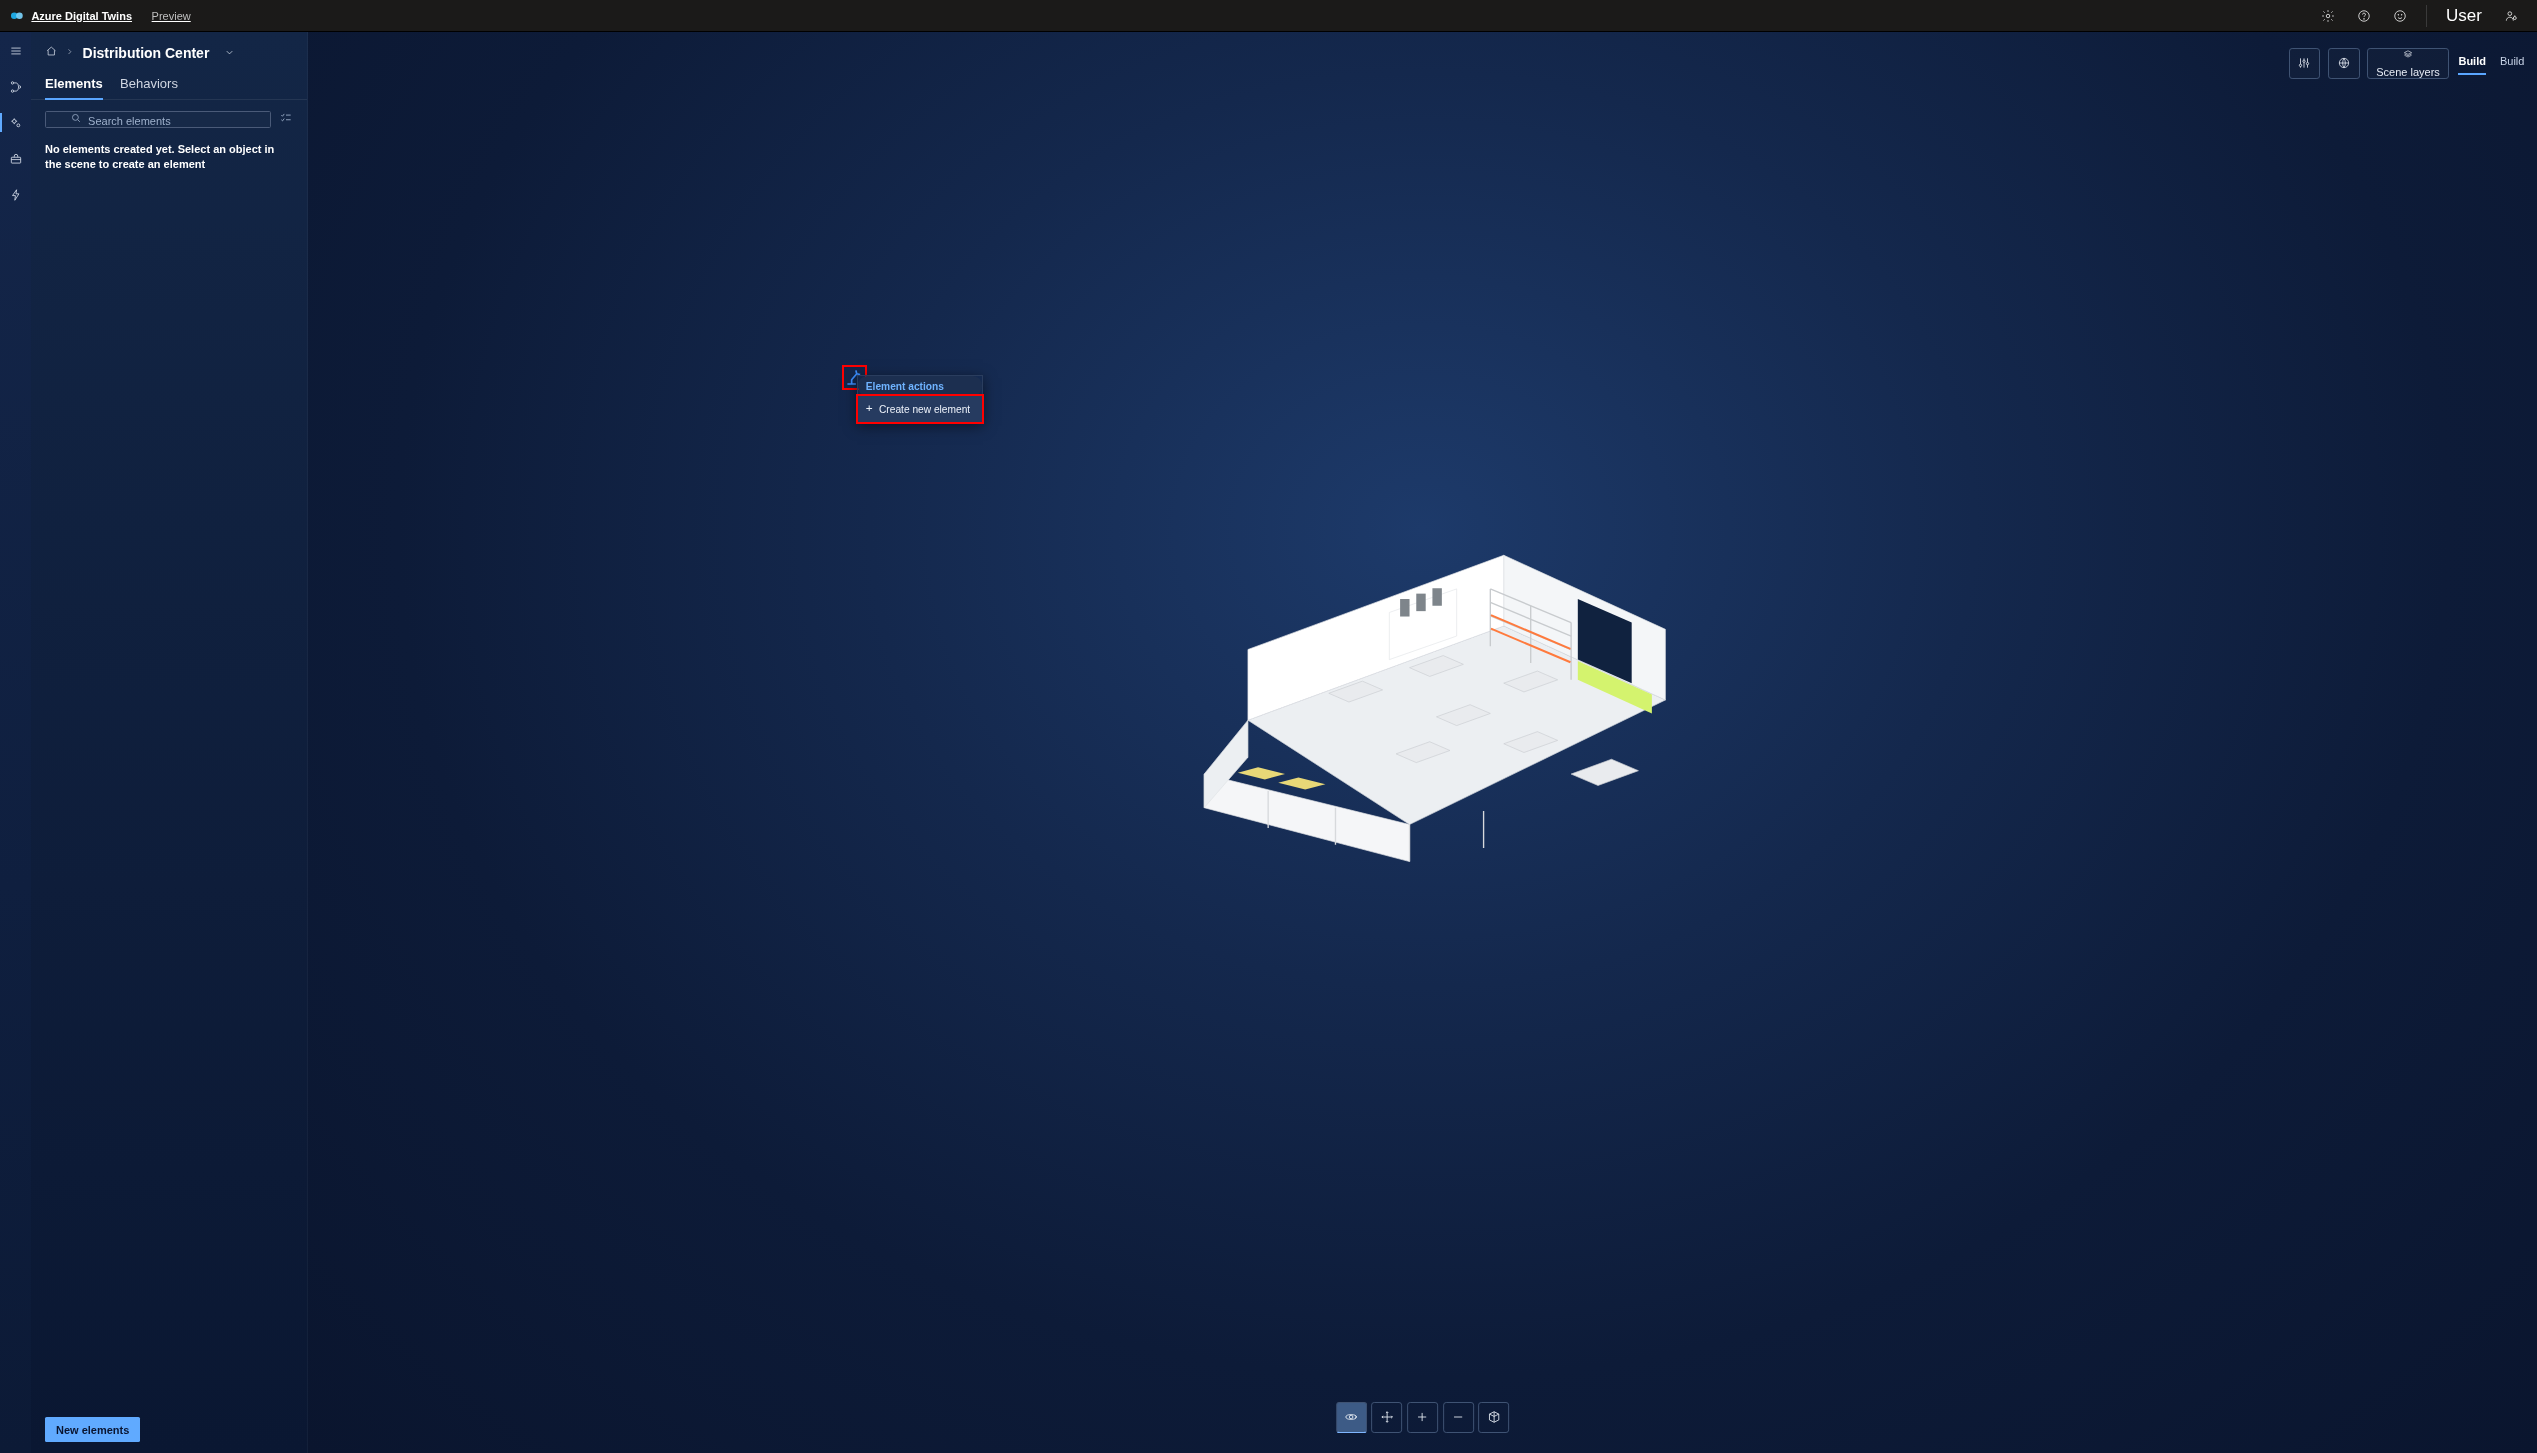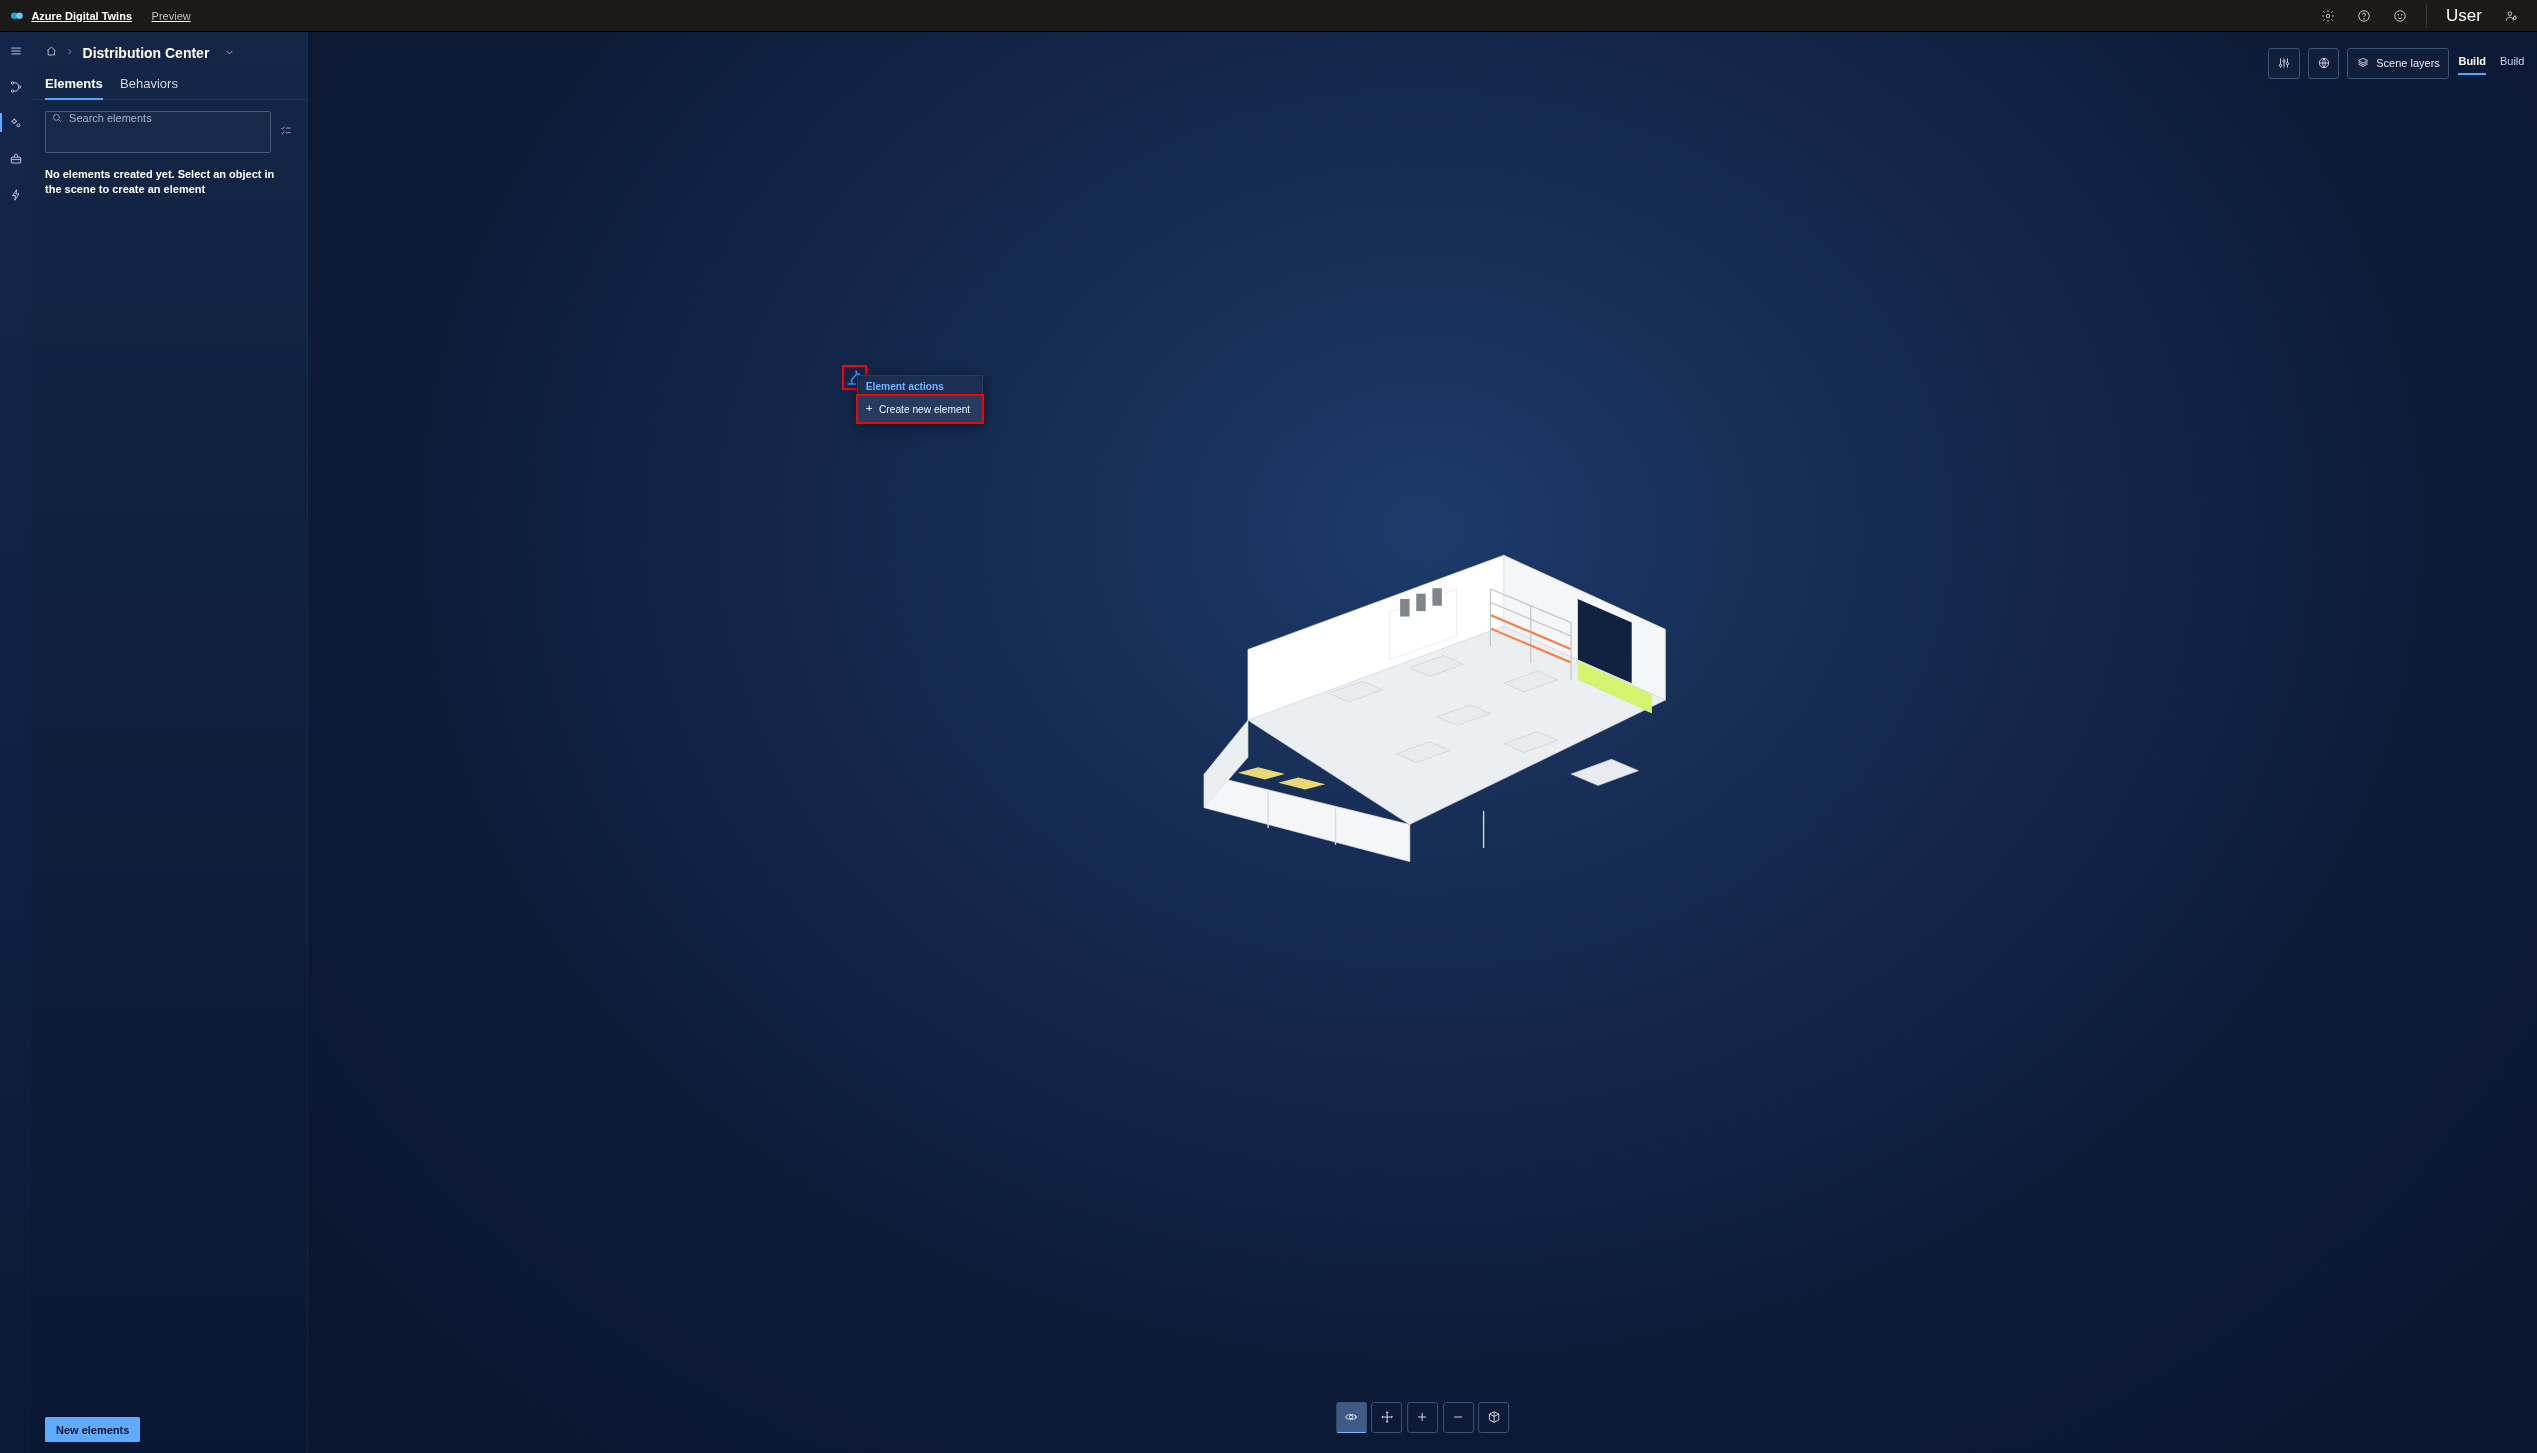--- a/index.html
+++ b/index.html
@@ -77,22 +77,22 @@
   .tabs {
     display:flex; gap:17.3px; padding: 0 14px; border-bottom:0.8px solid rgba(255,255,255,0.08);
     margin-bottom: 11px;
   }
   .tab { font-size:13px; padding:4.7px 0 7.8px 0; color:#d0d6e2; cursor:pointer; position:relative;}
   .tab.active { color:#fff; font-weight:600;}
   .tab.active::after { content:""; position:absolute; left:0; right:0; bottom:-0.8px; height:1.6px; background:#5aa6ff; }
 
   .search-row { display:flex; align-items:center; gap:7.8px; padding:0 14px; margin-bottom:14px;}
   .search-box {
-    flex:1; height:42px; border:0.8px solid #4a5a78; border-radius:1.6px;
-    display:flex; align-items:flex-start; gap:6.3px; padding:0 5px;
+    flex:1; height:17px; border:0.8px solid #4a5a78; border-radius:1.6px;
+    display:flex; align-items:flex-end; gap:6.3px; padding:0 24px;
     background: rgba(255,255,255,0.02);
   }
   .search-box .sicon svg { width:11.8px; height:11.8px; fill:none; stroke:#9fb1cc; stroke-width:1.6;}
   .search-box input {
     flex:1; background:transparent; border:none; outline:none; color:#e6ebf4; font-size:11px;
   }
   .search-box input::placeholder { color:#9fb1cc; }
   .mv-btn svg { width:14px; height:14px; fill:none; stroke:#9fb1cc; stroke-width:1.5;}
 
   .empty-msg { padding:0 14px; font-size:11px; color:#fff; font-weight:600; line-height:1.35;}
@@ -115,20 +115,21 @@
   .top-tools {
     position:absolute; top:15.7px; right:12.6px;
     display:flex; align-items:center; gap:7.8px;
   }
   .sq-btn {
     height:31px; min-width:31px; padding:0 7.8px;
     border:0.8px solid #3f5373; border-radius:3.1px;
     display:flex; align-items:center; justify-content:center; gap:6.3px;
     color:#e6ebf4; cursor:pointer; font-size:11px;
     background: rgba(255,255,255,0.02);
+    flex-direction: column;
   }
   .sq-btn svg { width:14px; height:14px; fill:none; stroke:currentColor; stroke-width:1.4;}
   .mode-tabs { display:flex; gap:14px; margin-left:2px; }
   .mode-tab { font-size:11px; color:#c7d2e6; cursor:pointer; padding-bottom:4.7px; position:relative;}
   .mode-tab.active { color:#fff; font-weight:600;}
   .mode-tab.active::after { content:""; position:absolute; left:0; right:0; bottom:-3.1px; height:1.6px; background:#5aa6ff;}
 
   
   .bottom-tools {
     position:absolute; left:50%; transform:translateX(-50%); bottom:20.4px;

